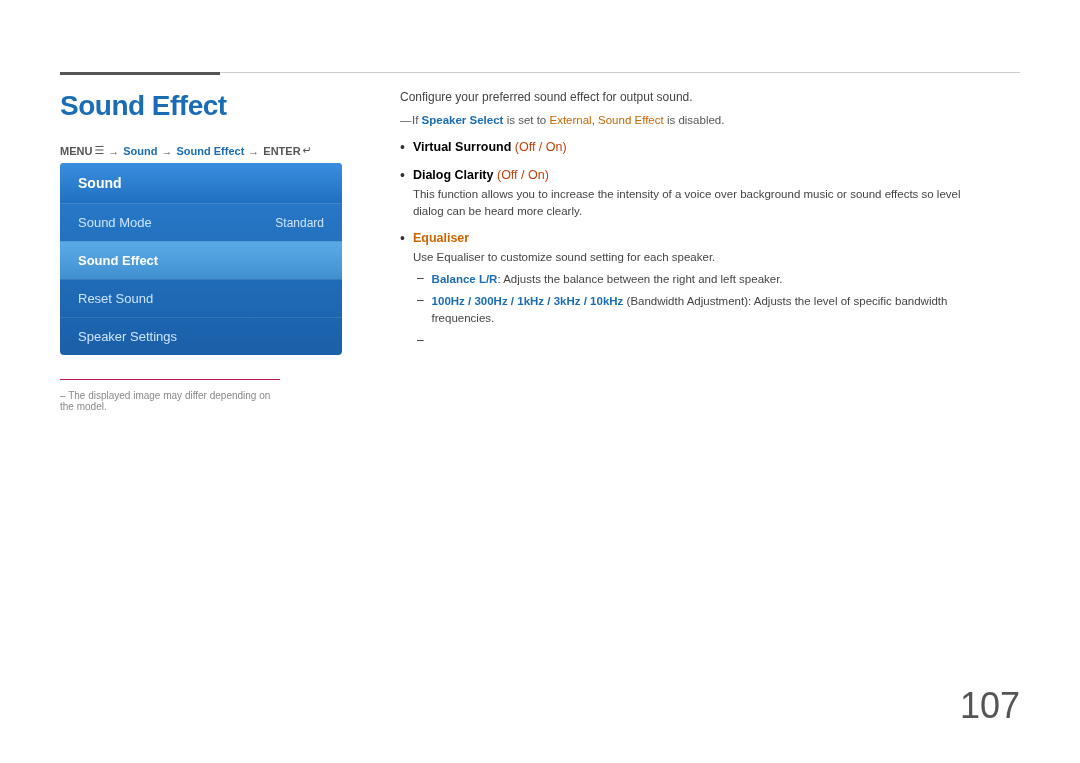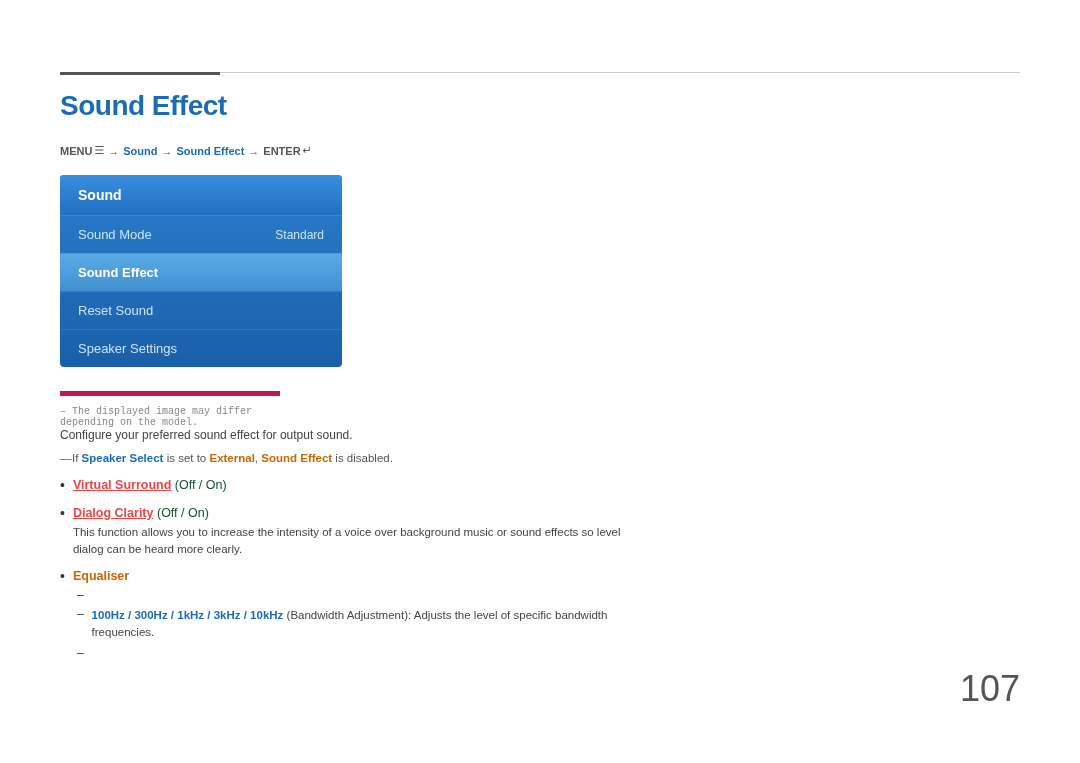--- a/index.html
+++ b/index.html
@@ -36,42 +36,42 @@
       position: absolute;
       top: 72px;
       left: 60px;
       width: 160px;
       height: 3px;
       background: #555555;
     }
 
     .content-wrapper {
       display: flex;
-      flex-direction: column;
       margin-top: 30px;
+      gap: 40px;
     }
 
     
     .left-column {
       width: 300px;
       flex-shrink: 0;
     }
 
     .page-title {
       font-size: 28px;
       font-weight: bold;
       color: #1a6db5;
       margin-bottom: 22px;
       letter-spacing: -0.5px;
     }
 
     .breadcrumb {
       font-size: 11px;
       color: #555;
-      margin-bottom: 18px;
+      margin-bottom: 6px;
       display: flex;
       align-items: center;
       flex-wrap: wrap;
       gap: 2px;
     }
 
     .breadcrumb .menu-text {
       font-weight: bold;
     }
 
@@ -126,23 +126,22 @@
 
     .menu-item .menu-value {
       color: #cce4ff;
       font-size: 12px;
     }
 
     
     .footnote-area {
       margin-top: 24px;
       padding-top: 10px;
-      border-top: 5px solid #be185d;
+      border-top: 1px solid #be185d;
       width: 220px;
-      font-family: Liberation Mono, monospace;
     }
 
     .footnote-text {
       font-size: 10px;
       color: #888;
     }
 
     
     .right-column {
       flex: 1;
@@ -170,21 +169,21 @@
       color: #555;
     }
 
     .note-line .bold-blue {
       color: #1a6db5;
       font-weight: bold;
     }
 
     .note-line .bold-orange {
       color: #cc6600;
-      font-weight: bold;
+      font-weight: normal;
     }
 
     
     .bullet-section {
       margin-top: 14px;
     }
 
     .bullet-item {
       display: flex;
       align-items: flex-start;
@@ -202,32 +201,31 @@
     .bullet-content {
       flex: 1;
     }
 
     .bullet-title {
       font-size: 12.5px;
       margin-bottom: 4px;
     }
 
     .bullet-title .term-blue {
-      color: #ef4444;
-      font-weight: bold;
-      text-decoration: underline;
+      color: #000000;
+      font-weight: bold;
     }
 
     .bullet-title .term-orange {
       color: #cc6600;
       font-weight: bold;
     }
 
     .bullet-title .paren-text {
-      color: #14532d;
+      color: #c2410c;
       font-weight: normal;
       text-align: right;
     }
 
     .bullet-desc {
       font-size: 11.5px;
       color: #444;
       line-height: 1.5;
       max-width: 560px;
     }
@@ -255,21 +253,21 @@
     }
 
     .sub-bullet-text .bold-blue {
       color: #1a6db5;
       font-weight: bold;
     }
 
     
     .page-number {
       position: absolute;
-      bottom: 53px;
+      bottom: 36px;
       right: 60px;
       font-size: 36px;
       color: #555;
       font-weight: 300;
     }
   </style>
 </head>
 <body>
 
 <div class="page-container">
@@ -348,23 +346,29 @@
             <div class="bullet-desc">This function allows you to increase the intensity of a voice over background music or sound effects so level dialog can be heard more clearly.</div>
           </div>
         </div>
 
         <div class="bullet-item">
           <span class="bullet-dot">•</span>
           <div class="bullet-content">
             <div class="bullet-title">
               <span class="term-orange">Equaliser</span>
             </div>
+            <div class="bullet-desc">
+              Use <span class="bold-blue">Equaliser</span> to customize sound setting for each speaker.
+            </div>
 
             <div class="sub-bullet">
               <span class="sub-bullet-dash">–</span>
+              <div class="sub-bullet-text">
+                <span class="bold-blue">Balance L/R</span>: Adjusts the balance between the right and left speaker.
+              </div>
             </div>
 
             <div class="sub-bullet">
               <span class="sub-bullet-dash">–</span>
               <div class="sub-bullet-text">
                 <span class="bold-blue">100Hz / 300Hz / 1kHz / 3kHz / 10kHz</span> (Bandwidth Adjustment): Adjusts the level of specific bandwidth frequencies.
               </div>
             </div>
 
             <div class="sub-bullet">

